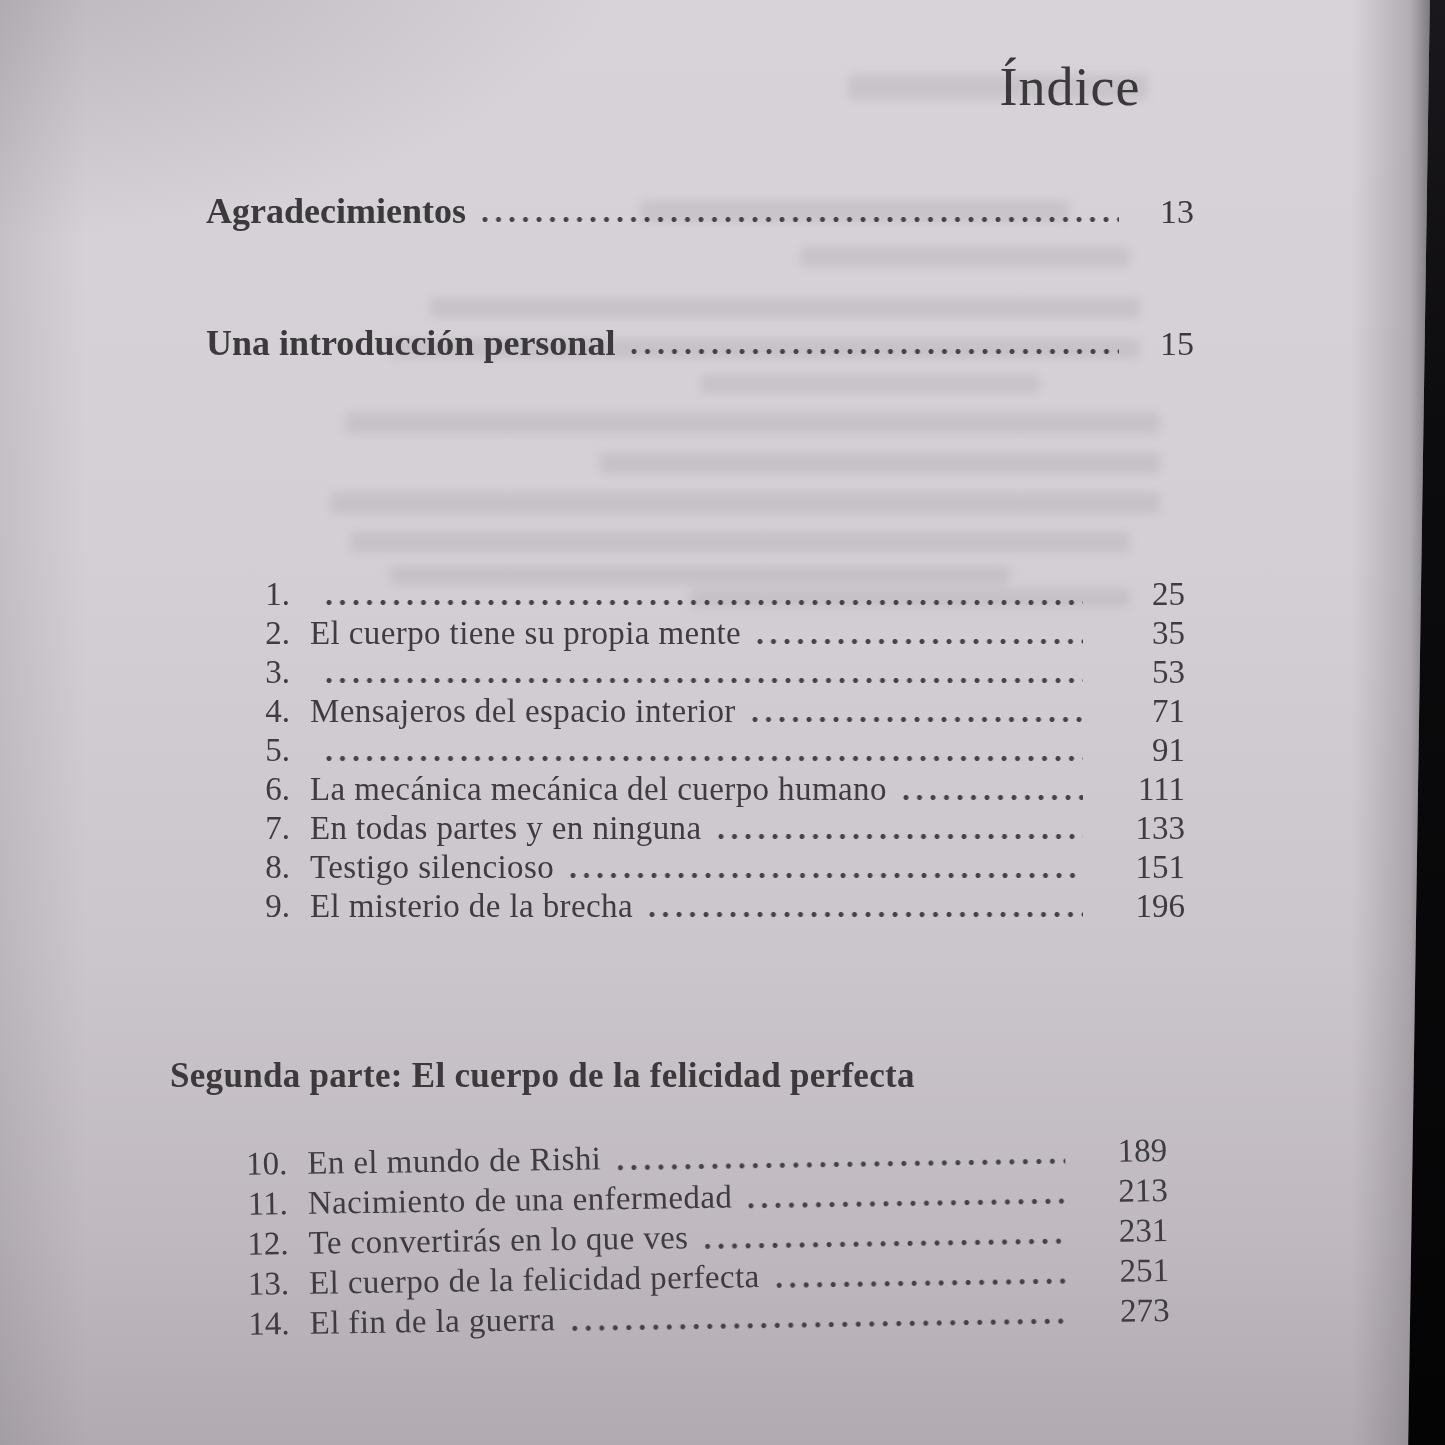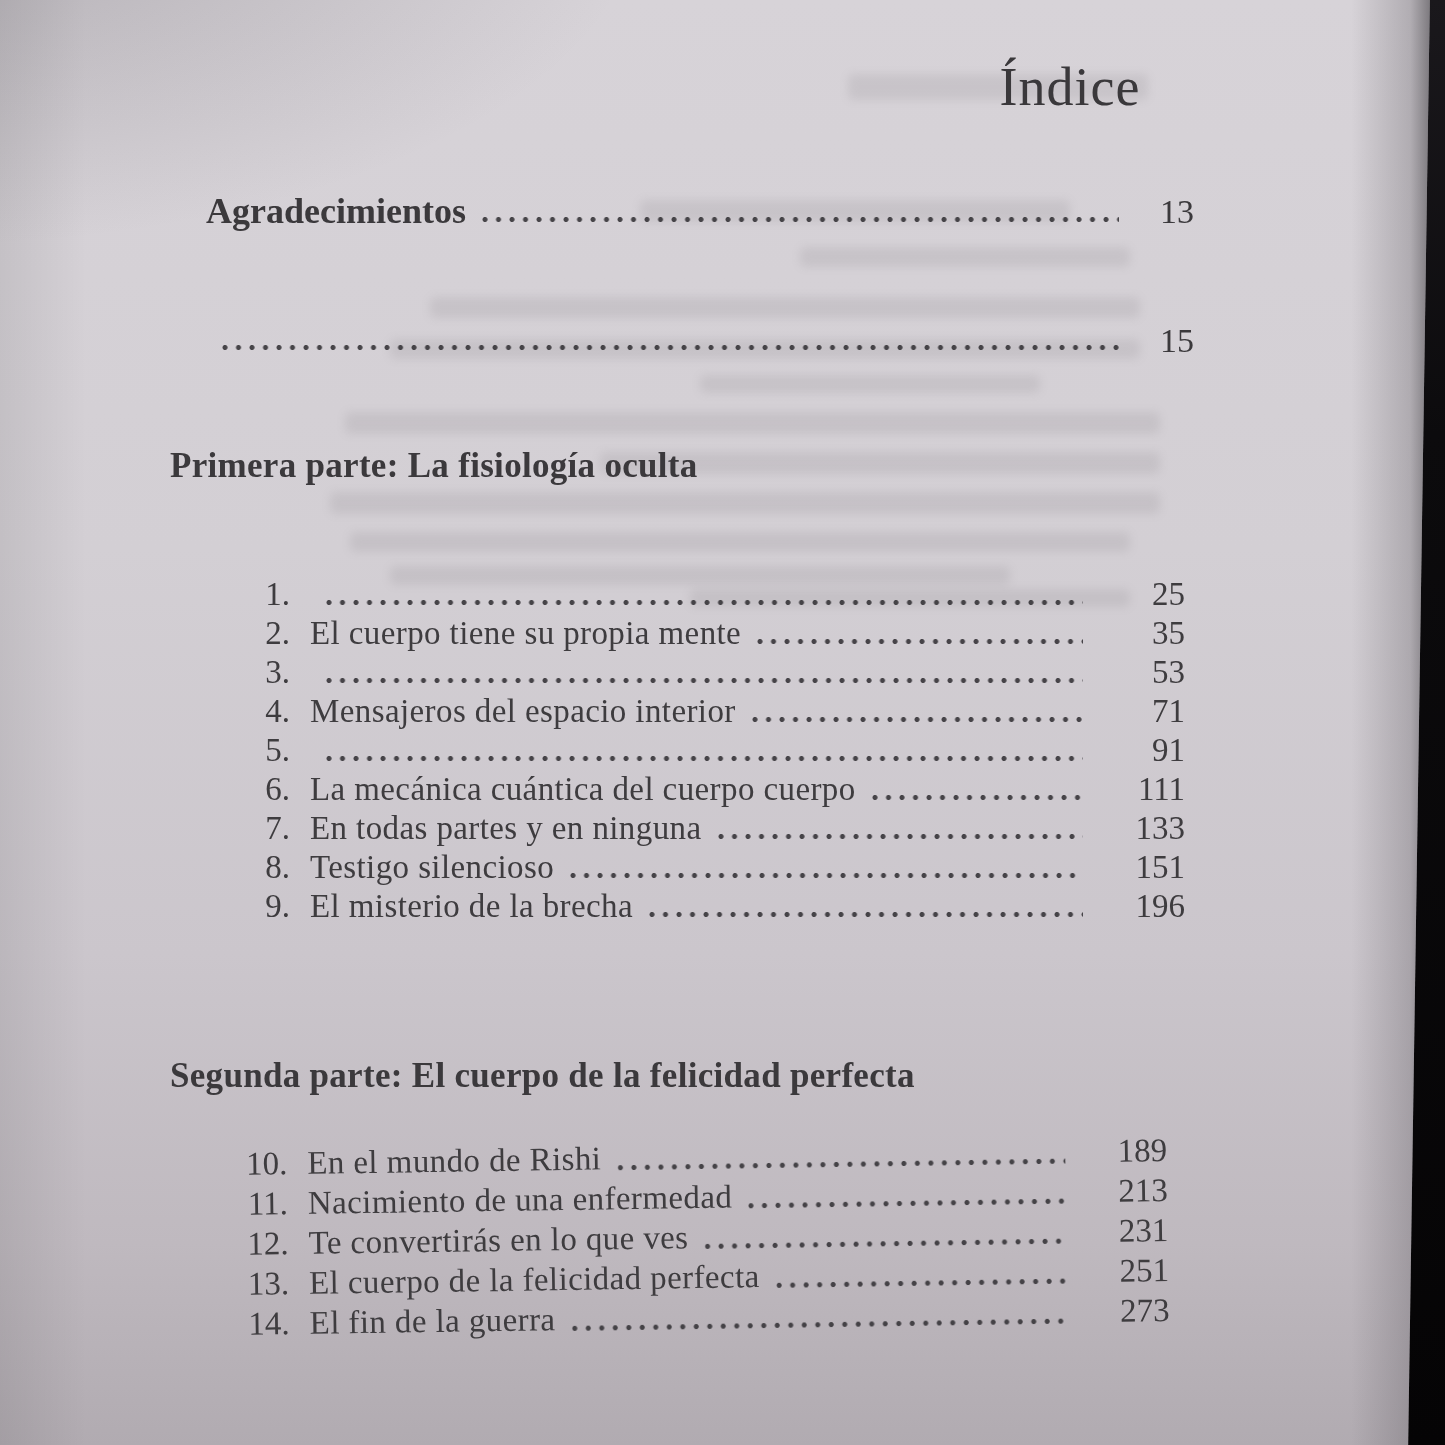--- a/index.html
+++ b/index.html
@@ -69,25 +69,25 @@
     <div class="ghost" style="left:690px;top:589px;width:440px;height:18px;"></div>
 
     <div class="title">Índice</div>
 
     <div class="row front-row" style="top:190px;">
       <span>Agradecimientos</span>
       <span class="leader"></span>
       <span class="pg">13</span>
     </div>
     <div class="row front-row" style="top:322px;">
+      <span>Una introducción personal</span>
       <span class="leader"></span>
       <span class="pg">15</span>
     </div>
 
-    <div class="heading" style="top:446px;">Primera parte: La fisiología oculta</div>
     <div class="chapter-list" id="chapter-list-1">
         <div class="row chapter-row" style="position: relative;">
           <span class="num">1.</span>
           <span class="leader"></span>
           <span class="pg">25</span>
         </div>
         <div class="row chapter-row" style="position: relative;">
           <span class="num">2.</span>
           <span class="label">El cuerpo tiene su propia mente</span>
           <span class="leader"></span>
@@ -104,21 +104,21 @@
           <span class="leader"></span>
           <span class="pg">71</span>
         </div>
         <div class="row chapter-row" style="position: relative;">
           <span class="num">5.</span>
           <span class="leader"></span>
           <span class="pg">91</span>
         </div>
         <div class="row chapter-row" style="position: relative;">
           <span class="num">6.</span>
-          <span class="label">La mecánica cuántica del cuerpo cuerpo</span>
+          <span class="label">La mecánica mecánica del cuerpo humano</span>
           <span class="leader"></span>
           <span class="pg">111</span>
         </div>
         <div class="row chapter-row" style="position: relative;">
           <span class="num">7.</span>
           <span class="label">En todas partes y en ninguna</span>
           <span class="leader"></span>
           <span class="pg">133</span>
         </div>
         <div class="row chapter-row" style="position: relative;">

